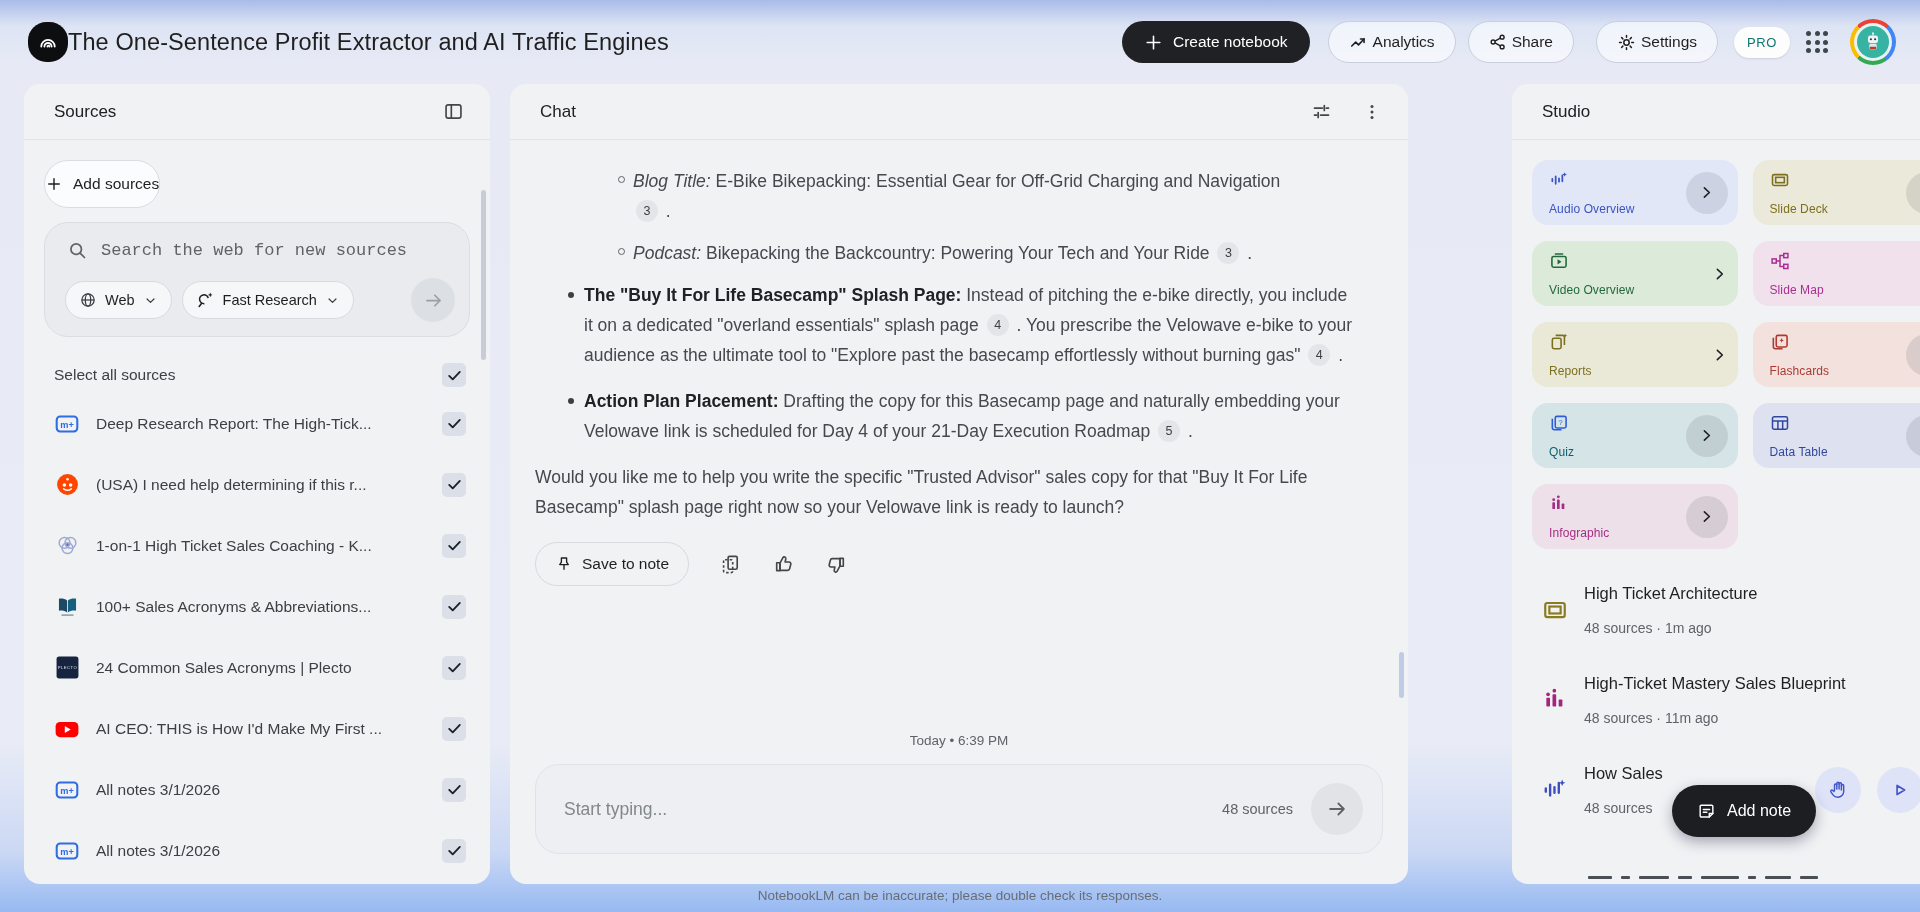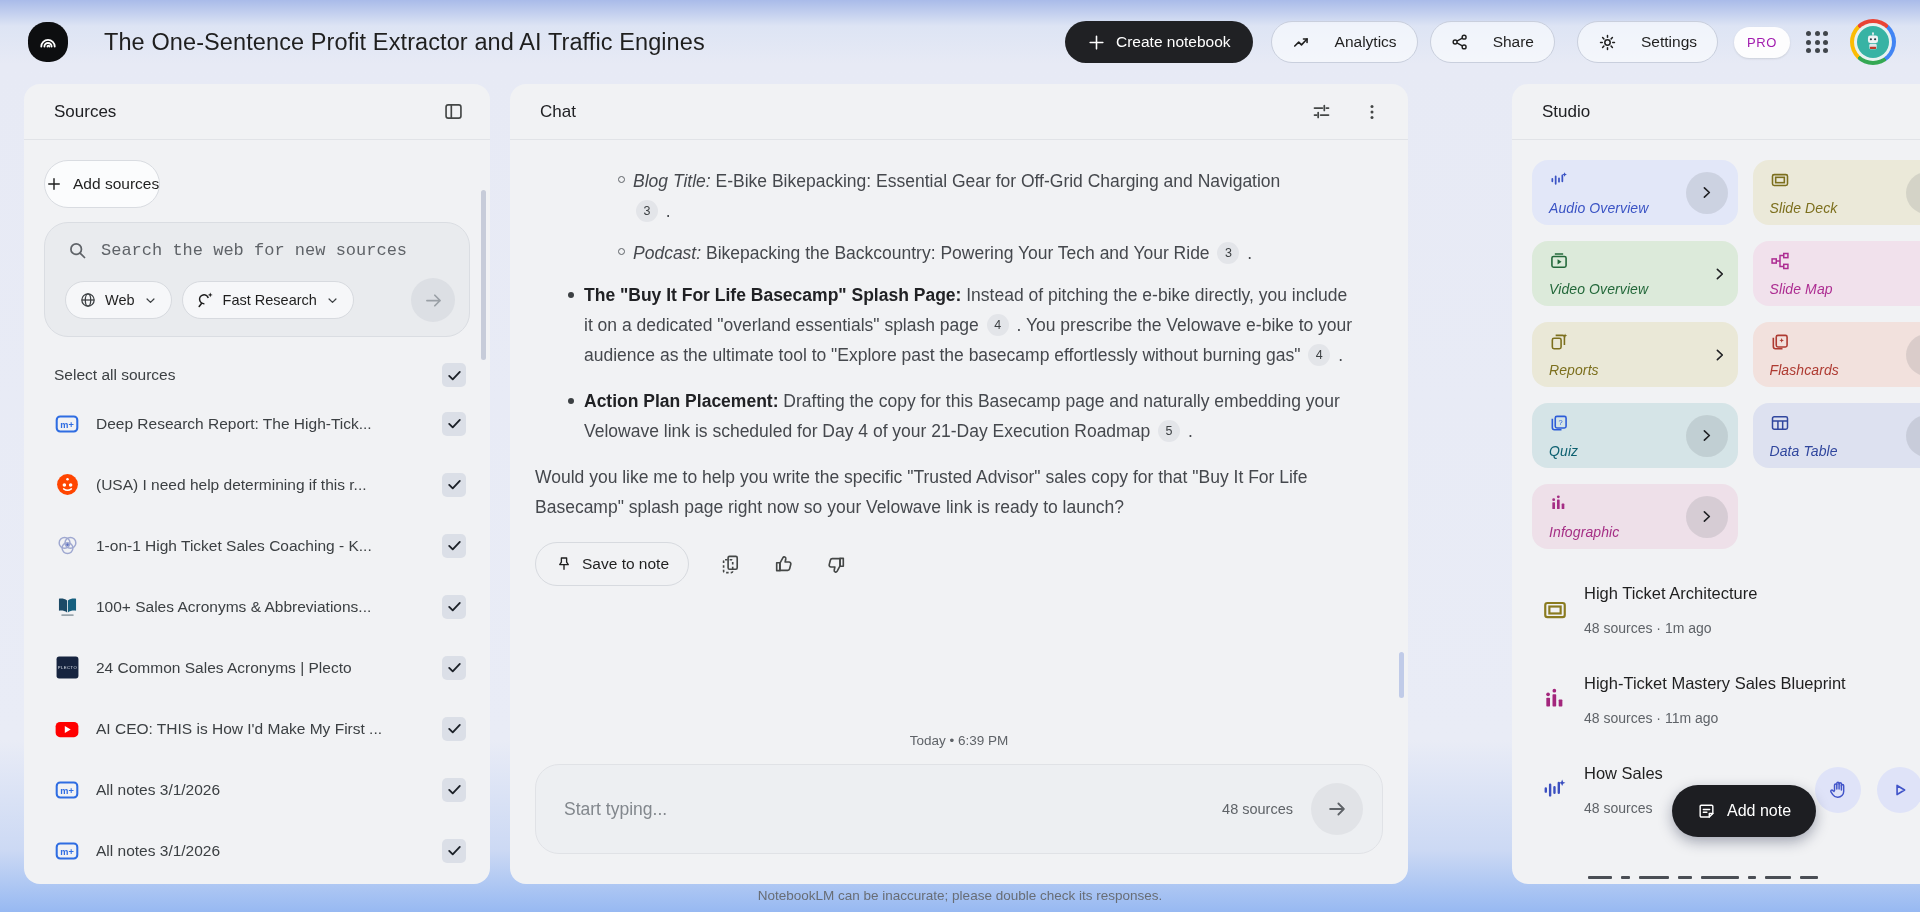--- a/index.html
+++ b/index.html
@@ -8,26 +8,26 @@
     font-family:"Liberation Sans", sans-serif;
     color:#1f1f1f;
     background:linear-gradient(180deg,#a9bbe9 0px,#dde4f4 26px,#e7eaf5 64px,#e9ecf6 740px,#ccd9f4 850px,#97b9f2 912px);
     position:relative;
   }
   svg { display:block; }
 
   
   .hdr { position:absolute; top:0; left:0; width:1920px; height:84px; display:flex; align-items:center; padding:0 24px; }
   .logo { width:40px; height:40px; border-radius:46%; background:#0d0e10; display:flex; align-items:center; justify-content:center; margin-left:4px; flex:0 0 auto; }
-  .hdr-title { font-size:23.5px; color:#1f1f1f; margin-left:36px; letter-spacing:.1px; }
+  .hdr-title { font-size:23.5px; color:#1f1f1f; letter-spacing:.1px; }
   .hdr-spacer { flex:1; }
-  .btn-pill { height:42px; border-radius:21px; display:flex; align-items:center; gap:24px; padding:0 20px; font-size:15.5px; color:#1f1f1f; background:rgba(252,253,255,.62); border:1px solid #c9cfdd; cursor:pointer; }
+  .btn-pill { height:42px; border-radius:21px; display:flex; align-items:center; gap:5px; padding:0 20px; font-size:15.5px; color:#1f1f1f; background:rgba(252,253,255,.62); border:1px solid #c9cfdd; cursor:pointer; }
   .btn-dark { height:42px; border-radius:21px; display:flex; align-items:center; gap:10px; padding:0 22px; font-size:15.5px; color:#fff; background:#202124; border:none; margin-right:18px; }
   .btn-gap { margin-right:12px; }
-  .pro-badge { height:31px; padding:0 13px; border-radius:16px; background:#fdfdfe; color:#a21caf; font-size:13px; letter-spacing:.6px; display:flex; align-items:center; margin:0 16px 0 16px; box-shadow:0 1px 2px rgba(60,64,67,.15); }
+  .pro-badge { height:31px; padding:0 13px; border-radius:16px; background:#fdfdfe; color:#0f766e; font-size:13px; letter-spacing:.6px; display:flex; align-items:center; margin:0 16px 0 16px; box-shadow:0 1px 2px rgba(60,64,67,.15); }
   .apps-grid { display:grid; grid-template-columns:repeat(3,5px); grid-template-rows:repeat(3,5px); gap:3.5px; margin-right:22px; cursor:pointer; }
   .apps-grid i { width:5px; height:5px; border-radius:50%; background:#40454b; }
   .avatar { width:46px; height:46px; border-radius:50%; background:conic-gradient(#ea4335 0 12%, #4285f4 12% 40%, #34a853 40% 62%, #fbbc04 62% 88%, #ea4335 88% 100%); display:flex; align-items:center; justify-content:center; cursor:pointer; }
   .avatar-in { width:38px; height:38px; border-radius:50%; background:#e8f2f1; display:flex; align-items:center; justify-content:center; }
   .avatar-bot { width:32px; height:32px; border-radius:50%; background:#37b3a4; display:flex; align-items:center; justify-content:center; }
 
   
   .panel { position:absolute; top:84px; height:800px; background:#f1f2f4; border-radius:16px; overflow:hidden; }
   .p-sources { left:24px; width:466px; }
   .p-chat { left:510px; width:898px; }
@@ -73,21 +73,21 @@
   .input-bar { margin:0 25px 30px 25px; height:90px; border-radius:24px; background:#edeff2; border:1px solid #e0e2e6; display:flex; align-items:center; padding:0 19px 0 28px; }
   .input-bar input { flex:1; border:none; outline:none; background:transparent; font-size:17.5px; color:#3c4043; font-family:"Liberation Sans",sans-serif; }
   .input-bar input::placeholder { color:#82878d; }
   .src-count { font-size:14.5px; color:#5f6368; margin-right:18px; white-space:nowrap; }
   .send-btn { width:52px; height:52px; border-radius:50%; background:#e1e3e7; display:flex; align-items:center; justify-content:center; cursor:pointer; flex:0 0 auto; }
   .disclaimer { position:absolute; top:888px; left:0; width:1920px; text-align:center; font-size:13.5px; color:#686d75; }
 
   
   .tiles { display:grid; grid-template-columns:1fr 1fr; gap:16px 15px; padding:20px 22px 0 20px; }
   .tile { height:65px; border-radius:16px; padding:10px 8px 9px 17px; display:flex; flex-direction:column; justify-content:space-between; position:relative; cursor:pointer; }
-  .tile-label { font-size:14px; font-weight:500; letter-spacing:.1px;font-style:italic; }
+  .tile-label { font-size:12px; font-weight:500; letter-spacing:.1px; }
   .tile-chev { position:absolute; right:10px; top:50%; transform:translateY(-50%); color:#202124; display:flex; align-items:center; justify-content:center; cursor:pointer; }
   .tile-chev.circle { width:42px; height:42px; border-radius:50%; background:rgba(95,99,104,.16); }
   .st-list { margin-top:32px; }
   .st-row { display:flex; align-items:center; gap:16px; padding:0 22px 0 30px; height:58px; margin-bottom:32px; cursor:pointer; }
   .st-ic { width:26px; height:26px; flex:0 0 auto; }
   .st-txt { flex:1; min-width:0; }
   .st-title { font-size:16.5px; color:#1f1f1f; white-space:nowrap; overflow:hidden; }
   .st-meta { font-size:14px; color:#5f6368; margin-top:17px; }
   .mini-circle { width:46px; height:46px; border-radius:50%; background:#dfe3f8; color:#4255c9; display:flex; align-items:center; justify-content:center; flex:0 0 auto; cursor:pointer; }
   .add-note { position:absolute; left:160px; top:701px; height:52px; border-radius:26px; background:#1d1e22; color:#fff; display:flex; align-items:center; gap:11px; padding:0 25px; font-size:16px; box-shadow:0 5px 14px rgba(20,30,60,.35); z-index:6; cursor:pointer; border:none; }

